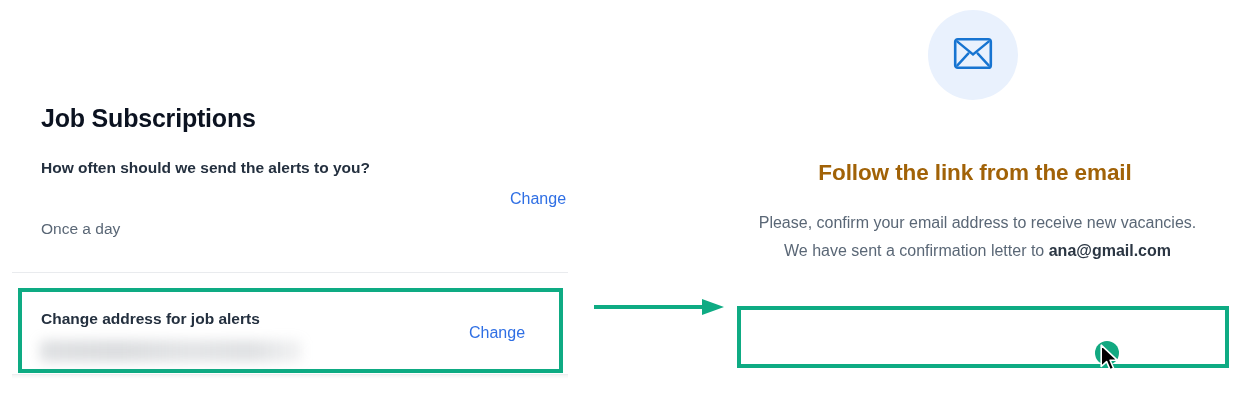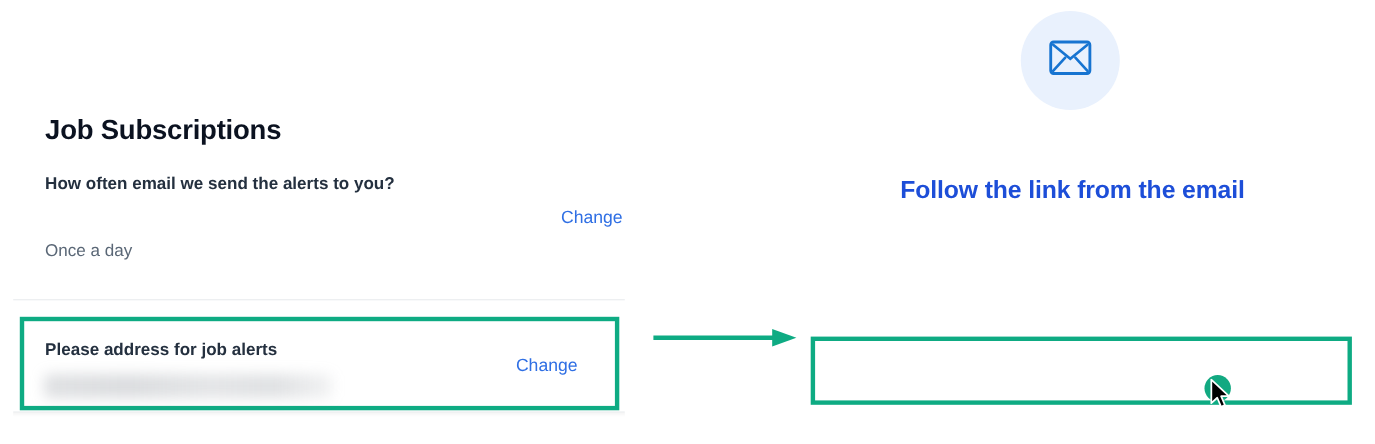--- a/index.html
+++ b/index.html
@@ -183,21 +183,21 @@
   }
 
   .right-heading {
     position: absolute;
     left: 0;
     top: 139px;
     width: 550px;
     text-align: center;
     font-size: 22.5px;
     font-weight: bold;
-    color: #1d4ed8;
+    color: #a16207;
     letter-spacing: -0.1px;
     line-height: 30px;
   }
 
   .right-body {
     position: absolute;
     left: 45px;
     top: 193px;
     width: 465px;
     text-align: center;
@@ -260,30 +260,30 @@
 </head>
 <body>
 
 <div class="screen">
 
   <div class="left-panel">
 
     <h1 class="page-title">Job Subscriptions</h1>
 
     <div class="row-freq">
-      <div class="q-label">How often email we send the alerts to you?</div>
+      <div class="q-label">How often should we send the alerts to you?</div>
       <div class="q-value">Once a day</div>
       <a class="change-link-1">Change</a>
     </div>
 
     <div class="divider"></div>
 
     <div class="hl-box-left"></div>
 
-    <div class="row-email-label">Please address for job alerts</div>
+    <div class="row-email-label">Change address for job alerts</div>
 
     <div class="row-email-value-blur"></div>
 
     <a class="change-link-2">Change</a>
 
     <div class="card-edge"></div>
     <div class="card-edge-shadow"></div>
   </div>
 
   <div class="flow-arrow">
@@ -301,20 +301,25 @@
           <rect x="2.2" y="2.2" width="35.6" height="28.6" rx="2.6" ry="2.6" fill="none" stroke="#1774d1" stroke-width="2.6"></rect>
           <path d="M4.4 4.6 L20 17.4 L35.6 4.6" fill="none" stroke="#1774d1" stroke-width="2.4" stroke-linecap="round"></path>
           <path d="M4.4 28.4 L15.4 16.4" fill="none" stroke="#1774d1" stroke-width="2.4" stroke-linecap="round"></path>
           <path d="M35.6 28.4 L24.6 16.4" fill="none" stroke="#1774d1" stroke-width="2.4" stroke-linecap="round"></path>
         </svg>
       </span>
     </div>
 
     <h2 class="right-heading">Follow the link from the email</h2>
 
+    <p class="right-body">
+      <span>Please, confirm your email address to receive new</span>
+      <span>vacancies. We have sent a confirmation letter to</span>
+      <span class="email-bold">ana@gmail.com</span>
+    </p>
 
     <div class="hl-box-right"></div>
 
   </div>
 
   <div class="click-dot"></div>
   <div class="cursor-arrow">
     <svg width="22" height="30" viewBox="0 0 22 30">
       <path d="M1.2 1.2 L1.2 22.5 L6.6 17.6 L10.1 25.8 L13.6 24.3 L10.1 16.2 L17.2 16.2 Z" fill="#000000" stroke="#ffffff" stroke-width="1.6" stroke-linejoin="round"></path>
     </svg>

